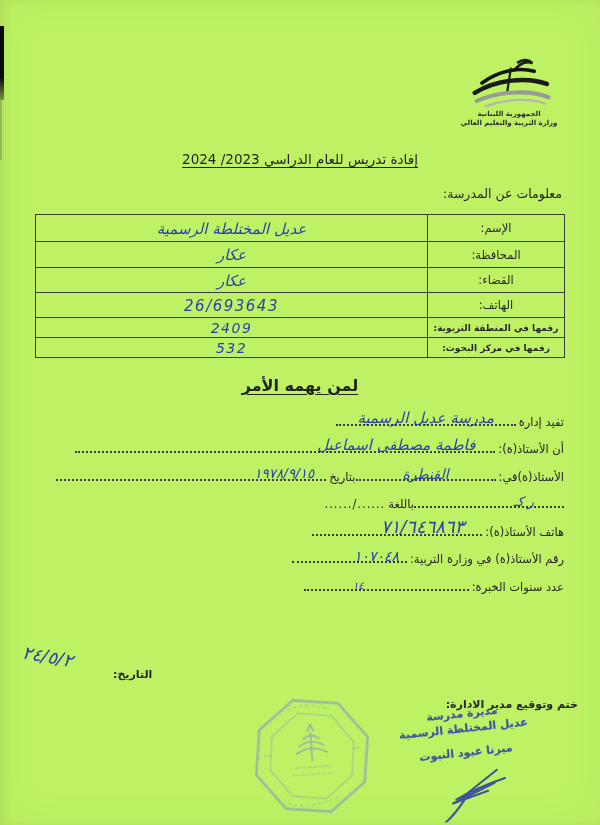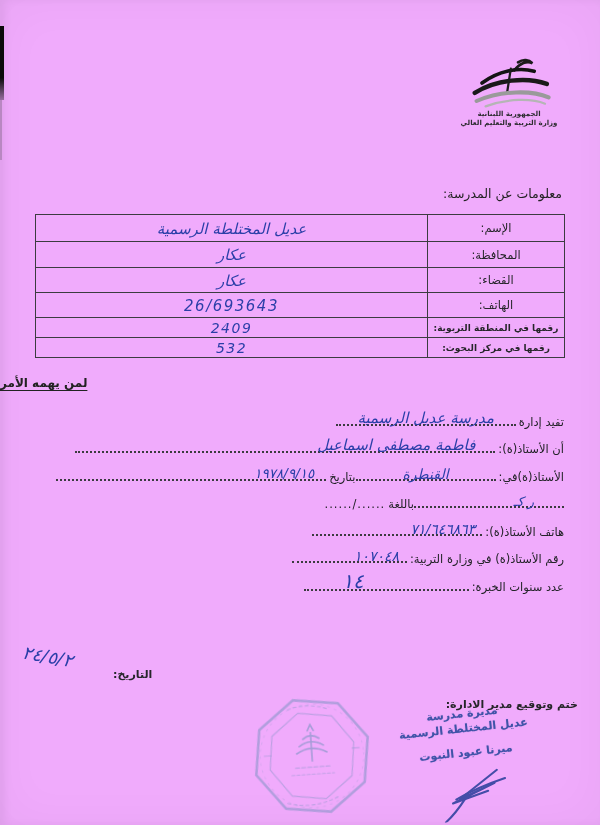--- a/index.html
+++ b/index.html
@@ -1,18 +1,18 @@
 <!DOCTYPE html>
 <html><head>
 <meta charset="utf-8">
 <style>
   html,body{margin:0;padding:0;background:#e8e8e8;}
   .page{
     position:relative;width:600px;height:825px;margin:0 auto;overflow:hidden;
-    background:#f0abfc;color:#26262a;
+    background:#bef264;color:#26262a;
     font-family:"DejaVu Sans",sans-serif;
     box-shadow:inset 0 0 50px rgba(0,0,0,.035), inset 5px 0 8px rgba(0,0,0,.05);
   }
   
   .scan-edge{position:absolute;left:0;top:26px;width:4px;height:74px;
     background:linear-gradient(#0a0a0a 0 70%,rgba(10,10,10,.35));}
   .scan-edge2{position:absolute;left:0;top:100px;width:2px;height:60px;background:rgba(60,60,60,.25);}
 
   
   .emblem{position:absolute;top:56px;left:448px;width:122px;text-align:center;}
@@ -34,22 +34,22 @@
   td.valc{text-align:center;}
   tr:nth-child(1) td{height:26px;} tr:nth-child(2) td{height:25px;}
   tr:nth-child(3) td{height:24px;} tr:nth-child(4) td{height:24px;}
   tr:nth-child(5) td{height:19px;} tr:nth-child(6) td{height:19px;}
 
   .hw{color:#2b3fa8;font-style:italic;font-family:"DejaVu Sans",sans-serif;}
   .num{direction:ltr;unicode-bidi:bidi-override;letter-spacing:1.5px;}
   td .hw{font-size:15px;}
   tr:nth-child(5) .hw,tr:nth-child(6) .hw{font-size:14px;}
 
-  .letter-heading{position:absolute;top:376px;left:0;width:100%;text-align:left;
-    font-size:12px;font-weight:600;direction:rtl;color:#222;
+  .letter-heading{position:absolute;top:376px;left:0;width:100%;text-align:center;
+    font-size:16px;font-weight:600;direction:rtl;color:#222;
     text-decoration:underline;text-underline-offset:3px;}
 
   .letter{position:absolute;top:401px;right:36px;left:30px;direction:rtl;}
   .line{display:flex;align-items:flex-end;direction:rtl;font-size:11.5px;height:27.5px;color:#232328;}
   .line .lbl{white-space:nowrap;padding-left:3px;text-align:center;}
   .fill{position:relative;display:inline-block;border-bottom:2px dotted #3b3b3f;
     margin-bottom:3px;height:4px;}
   .fill .hw{position:absolute;bottom:-2px;white-space:nowrap;font-size:15px;line-height:1;}
   .fill .hw.ctr{left:50%;transform:translateX(-50%);}
   .tail{white-space:nowrap;letter-spacing:1px;}
@@ -85,20 +85,21 @@
         <path d="M22,41 C46,26 80,23 102,31" stroke="#1a1a1a" stroke-width="5"></path>
         <path d="M62,14 L58,40" stroke="#1c1c1c" stroke-width="2.5"></path>
         <path d="M24,50 C52,38 86,38 104,46" stroke="#9a9a9a" stroke-width="4.5"></path>
         <path d="M34,56 C58,47 86,47 100,53" stroke="#b5b5b5" stroke-width="2.5"></path>
       </g>
     </svg>
     <div class="t">الجمهورية اللبنانية</div>
     <div class="t">وزارة التربية والتعليم العالي</div>
   </div>
 
+  <div class="title">إفادة تدريس  للعام الدراسي  2023/ 2024</div>
 
   <div class="school-heading">معلومات عن المدرسة:</div>
 
   <table class="school">
     <tbody>
         <tr>
       <td class="lblc">الإسم:</td>
       <td class="valc"><span class="hw">عديل المختلطة الرسمية</span></td>
     </tr>
     <tr>
@@ -157,35 +158,35 @@
       <span class="fill" style="width:150px">
         <span class="hw" style="right:30px;font-size:13px">ر كـ</span>
       </span>
       <span class="lbl">باللغة</span>
       <span class="lbl tail">....../......</span>
     </div>
 
     <div class="line">
       <span class="lbl">هاتف الأستاذ(ة):</span>
       <span class="fill" style="width:170px">
-        <span class="hw num" style="right:7px;font-size:14px">٧١/٦٤٦٨٦٣</span>
+        <span class="hw num" style="right:18px;font-size:18px">٧١/٦٤٦٨٦٣</span>
       </span>
     </div>
 
     <div class="line">
       <span class="lbl">رقم الأستاذ(ة) في وزارة التربية:</span>
       <span class="fill" style="width:115px">
         <span class="hw num" style="right:8px;font-size:14px">١٠٧٠٤٨</span>
       </span>
     </div>
 
     <div class="line">
       <span class="lbl">عدد سنوات الخبرة:</span>
       <span class="fill" style="width:165px">
-        <span class="hw num" style="right:105px;font-size:20px">١٤</span>
+        <span class="hw num" style="right:105px;font-size:10px">١٤</span>
       </span>
     </div>
 
   </div>
 
   <div class="stamp-sign-label">ختم وتوقيع مدير الادارة:</div>
   <div class="date-label">التاريخ:</div>
   <div class="date-hw hw num">٢٤/٥/٢</div>
 
   <svg class="octagon-stamp" viewBox="0 0 130 130">

